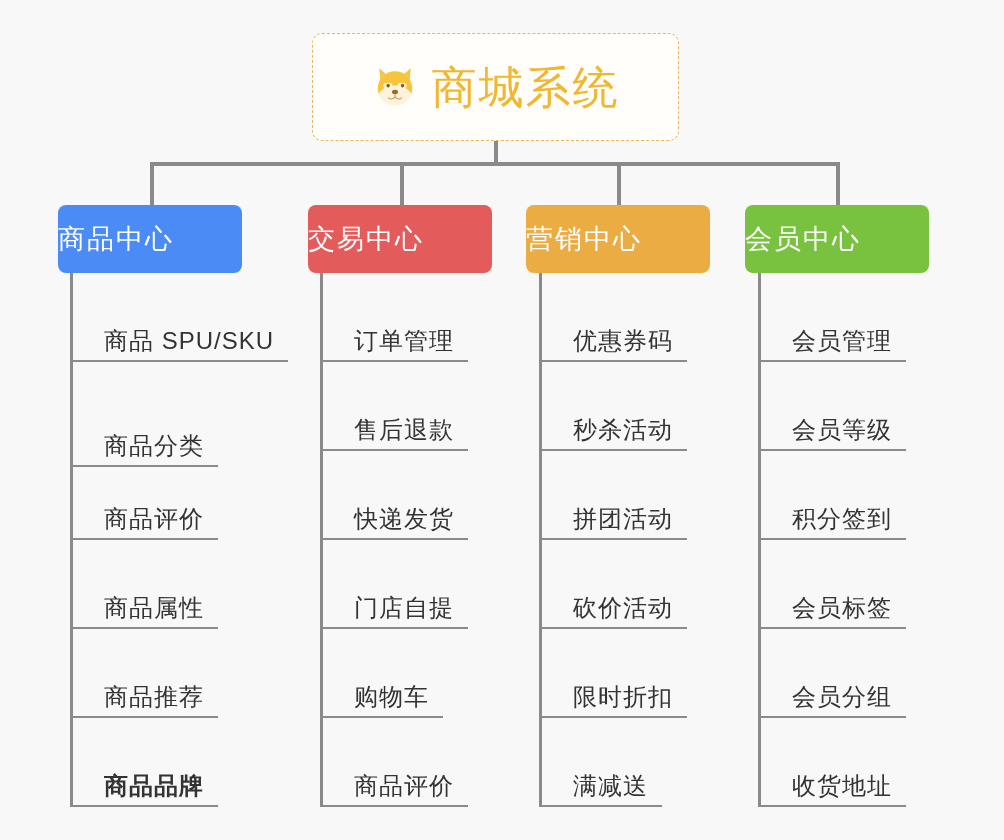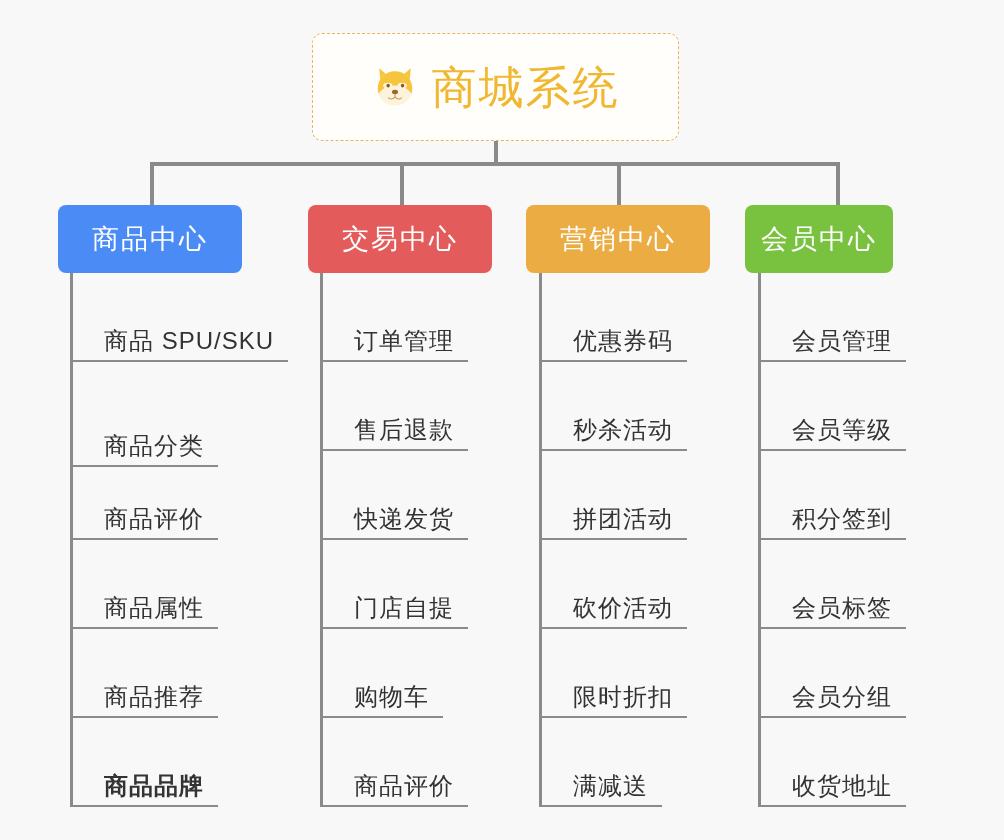--- a/index.html
+++ b/index.html
@@ -56,21 +56,21 @@
   .conn-v { width: 4px; }
   .conn-h { height: 4px; }
 
   
   .cat-box {
     position: absolute;
     height: 68px;
     border-radius: 8px;
     display: flex;
     align-items: center;
-    justify-content: center;
+    justify-content: flex-start;
     color: #ffffff;
     font-size: 27px;
     letter-spacing: 2px;
     white-space: nowrap;
   }
 
   
   .leaf-col {
     position: absolute;
     width: 230px;
@@ -137,21 +137,21 @@
 
   <div class="cat-box" style="left: 58px; top: 205px; width: 184px; background: rgb(74, 139, 245);">
     <span>商品中心</span>
   </div>
   <div class="cat-box" style="left: 308px; top: 205px; width: 184px; background: rgb(227, 91, 91);">
     <span>交易中心</span>
   </div>
   <div class="cat-box" style="left: 526px; top: 205px; width: 184px; background: rgb(234, 172, 67);">
     <span>营销中心</span>
   </div>
-  <div class="cat-box" style="left: 745px; top: 205px; width: 148px; background: rgb(121, 194, 63);">
+  <div class="cat-box" style="left: 745px; top: 205px; width: 184px; background: rgb(121, 194, 63);">
     <span>会员中心</span>
   </div>
 
   <div class="leaf-col" style="left:70px; top:273px;">
     <div class="spine" style="height: 534px; background: rgb(138, 138, 138);"></div>
     <div class="leaf" style="top:0px;">
       <div class="leaf-inner" style="border-bottom-color: rgb(138, 138, 138);">
           <span class="leaf-label">商品 SPU/SKU</span>
         </div>
     </div>

